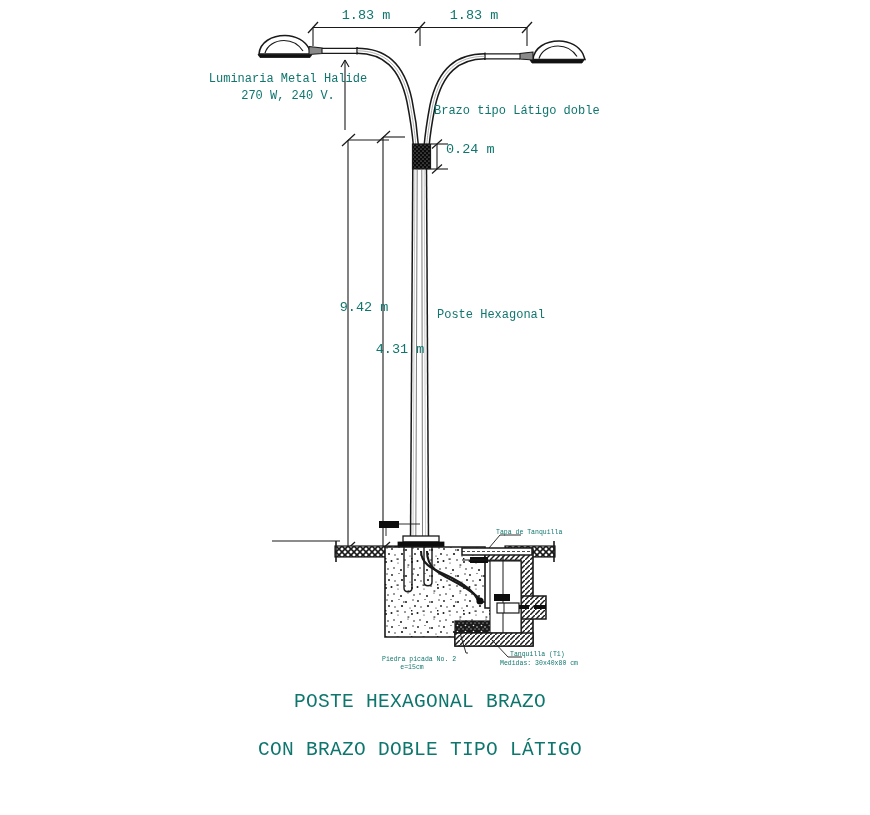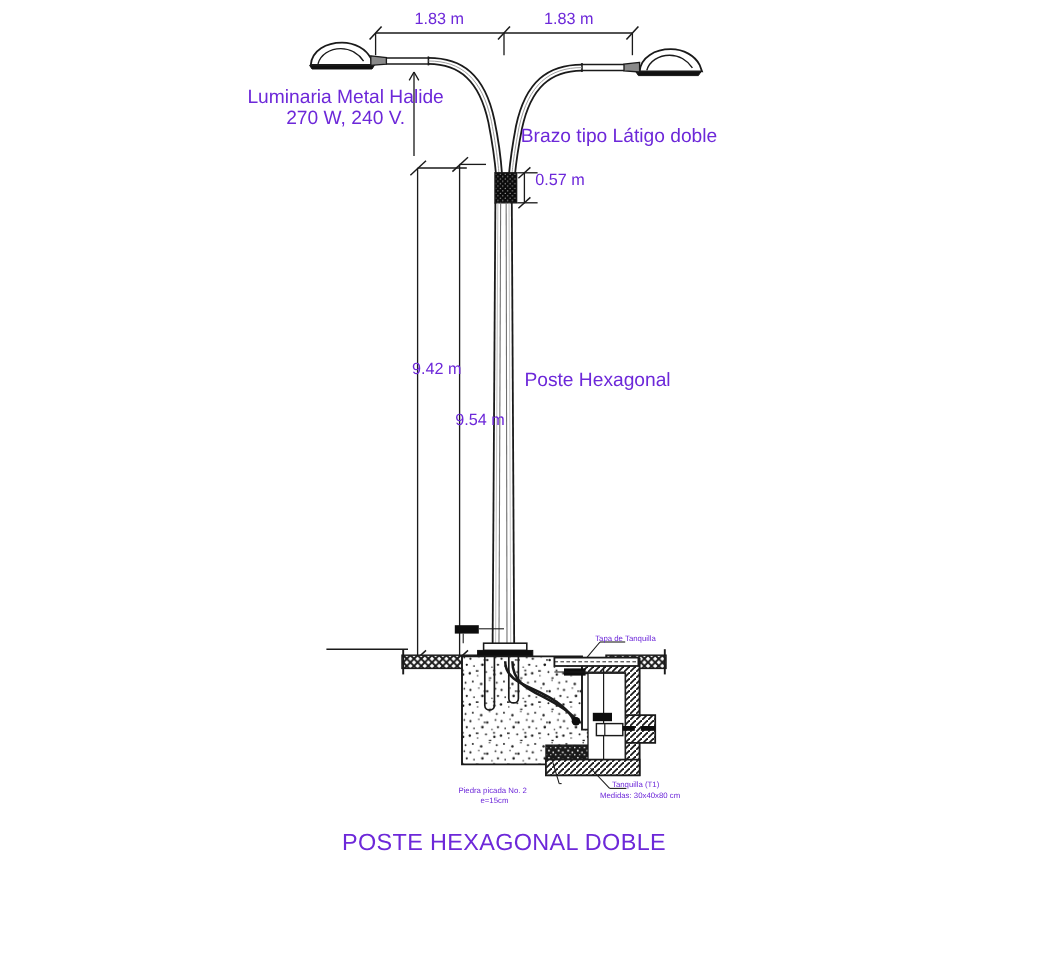--- a/index.html
+++ b/index.html
@@ -24,26 +24,26 @@
   svg.cad {
     position: absolute;
     left: 0; top: 0;
     width: 870px;
     height: 815px;
     display: block;
   }
   .txt {
     position: absolute;
     white-space: pre;
-    font-family: Liberation Sans, sans-serif;
-    color: #6d28d9;
+    font-family: Liberation Mono, monospace;
+    color: #0f766e;
     line-height: 1.22;
   }
   .dim-label   { font-size: 13.5px; }
-  .note-label  { font-size: 16px; }
+  .note-label  { font-size: 12px; }
   .small-note  { font-size: 6.5px; }
   .title-line  { font-size: 19.5px; letter-spacing: 0.3px; }
   .ctr { text-align: center; transform: translateX(-50%); }
   .lft { text-align: left; }
 </style>
 </head>
 <body>
 
 <div id="drawing-root">
 
@@ -280,35 +280,36 @@
   <div class="txt dim-label ctr" style="left:366px; top:8px;">1.83 m</div>
 
   <div class="txt dim-label ctr" style="left:474px; top:8px;">1.83 m</div>
 
   <div class="txt note-label ctr" style="left:288px; top:72px;">Luminaria Metal Halide</div>
 
   <div class="txt note-label ctr" style="left:288px; top:89px;">270 W, 240 V.</div>
 
   <div class="txt note-label lft" style="left:434px; top:104px;">Brazo tipo Látigo doble</div>
 
-  <div class="txt dim-label lft" style="left:446px; top:142px;">0.57 m</div>
+  <div class="txt dim-label lft" style="left:446px; top:142px;">0.24 m</div>
 
   <div class="txt dim-label ctr" style="left:364px; top:300px;">9.42 m</div>
 
-  <div class="txt dim-label ctr" style="left:400px; top:342px;">9.54 m</div>
+  <div class="txt dim-label ctr" style="left:400px; top:342px;">4.31 m</div>
 
   <div class="txt note-label lft" style="left:437px; top:308px;">Poste Hexagonal</div>
 
   <div class="txt small-note lft" style="left:496px; top:529px;">Tapa de Tanquilla</div>
 
   <div class="txt small-note lft" style="left:510px; top:651px;">Tanquilla (T1)</div>
 
   <div class="txt small-note lft" style="left:500px; top:660px;">Medidas: 30x40x80 cm</div>
 
   <div class="txt small-note lft" style="left:382px; top:656px;">Piedra picada No. 2</div>
 
   <div class="txt small-note ctr" style="left:412px; top:664px;">e=15cm</div>
 
-  <div class="txt title-line ctr" style="left:420px; top:691px;">POSTE HEXAGONAL DOBLE</div>
-
-
+  <div class="txt title-line ctr" style="left:420px; top:691px;">POSTE HEXAGONAL BRAZO</div>
+
+
+  <div class="txt title-line ctr" style="left:420px; top:739px;">CON BRAZO DOBLE TIPO LÁTIGO</div>
 
 </div>
 
 </body></html>

